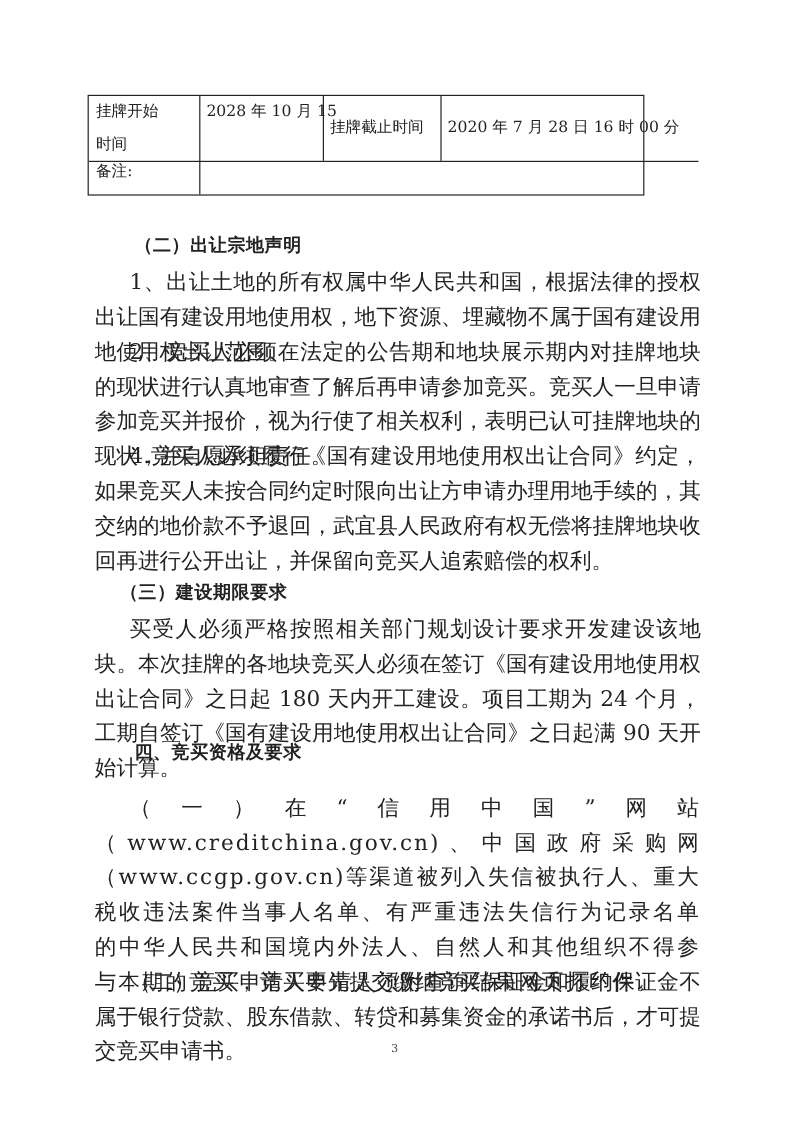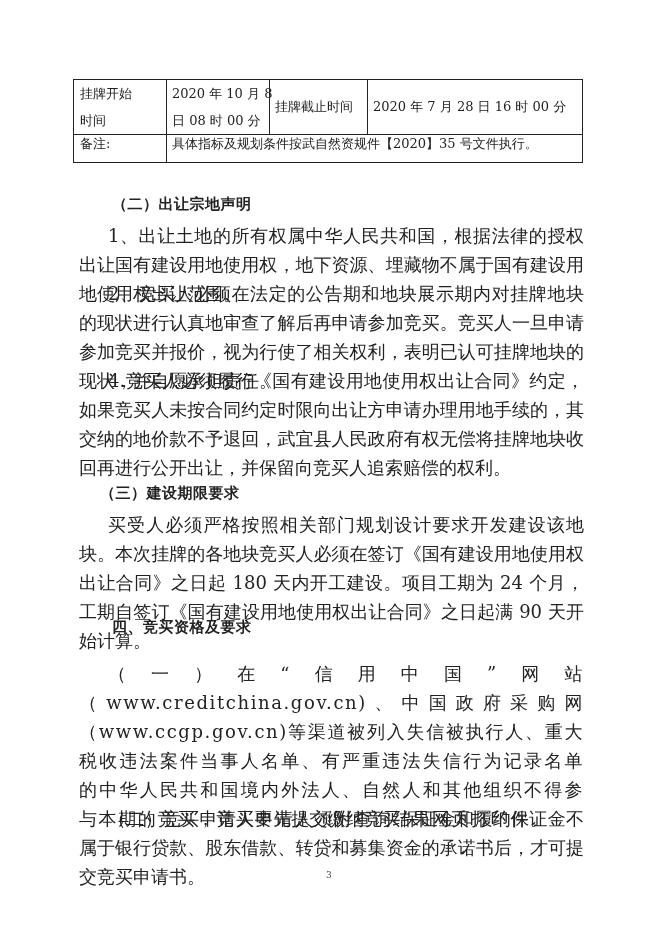--- a/index.html
+++ b/index.html
@@ -1,18 +1,18 @@
 <!DOCTYPE html>
 <html><head>
 <meta charset="utf-8">
 <style>
   html, body { margin:0; padding:0; background:#ffffff; }
   body { width:662px; height:936px; position:relative; overflow:hidden;
          font-family:"DejaVu Serif","Liberation Serif",serif; color:#222; }
-  .tbl { position:absolute; left:73px; top:79px; width:510px; height:84px;
+  .tbl { position:absolute; left:73px; top:79px; width:464px; height:84px;
          border:1px solid #222; box-sizing:border-box; }
   .vl { position:absolute; background:#222; width:1px; }
   .hl { position:absolute; background:#222; height:1px; }
   .cell { position:absolute; font-size:13px; line-height:27px; white-space:nowrap; }
   .h2 { position:absolute; font-size:15px; font-weight:bold; letter-spacing:0.5px; }
   .p { position:absolute; left:79px; width:505px; font-size:18px; line-height:29px;
        text-align:justify; text-align-last:left; }
   .ind { text-indent:29px; }
   .spread { letter-spacing:1.6px; }
   .pagenum { position:absolute; left:326px; top:870px; font-size:9px; color:#444; }
@@ -24,27 +24,25 @@
   <div class="vl" style="left:92px;top:0;height:82px;"></div>
   <div class="vl" style="left:195px;top:0;height:54px;"></div>
   <div class="vl" style="left:293px;top:0;height:54px;"></div>
   <div class="hl" style="left:0;top:54px;width:508px;"></div>
 
   <div class="cell" style="left:6px;top:0;">
     <div>挂牌开始</div>
     <div>时间</div>
   </div>
   <div class="cell" style="left:98px;top:0;">
-    <div>2020 年 10 月 8</div>
-    <div>日 08 时 00 分</div>
+    <div>2028 年 10 月 15</div>
   </div>
   <div class="cell" style="left:201px;top:13px;text-align:center;">挂牌截止时间</div>
   <div class="cell" style="left:299px;top:13px;">2020 年 7 月 28 日 16 时 00 分</div>
   <div class="cell" style="left:6px;top:50px;">备注:</div>
-  <div class="cell" style="left:98px;top:50px;">具体指标及规划条件按武自然资规件【2020】35 号文件执行。</div>
 </div>
 
 <div class="h2" style="left:112px;top:195px;">（二）出让宗地声明</div>
 <div class="p ind" style="top:221px;">1、出让土地的所有权属中华人民共和国，根据法律的授权出让国有建设用地使用权，地下资源、埋藏物不属于国有建设用地使用权出让范围。</div>
 <div class="p ind" style="top:279px;">2、竞买人必须在法定的公告期和地块展示期内对挂牌地块的现状进行认真地审查了解后再申请参加竞买。竞买人一旦申请参加竞买并报价，视为行使了相关权利，表明已认可挂牌地块的现状，并自愿承担责任。</div>
 <div class="p ind" style="top:366px;">4.竞买人必须履行《国有建设用地使用权出让合同》约定，如果竞买人未按合同约定时限向出让方申请办理用地手续的，其交纳的地价款不予退回，武宜县人民政府有权无偿将挂牌地块收回再进行公开出让，并保留向竞买人追索赔偿的权利。</div>
 
 <div class="h2" style="left:100px;top:484px;">（三）建设期限要求</div>
 <div class="p ind" style="top:510px;">买受人必须严格按照相关部门规划设计要求开发建设该地块。本次挂牌的各地块竞买人必须在签订《国有建设用地使用权出让合同》之日起 180 天内开工建设。项目工期为 24 个月，工期自签订《国有建设用地使用权出让合同》之日起满 90 天开始计算。</div>
 

